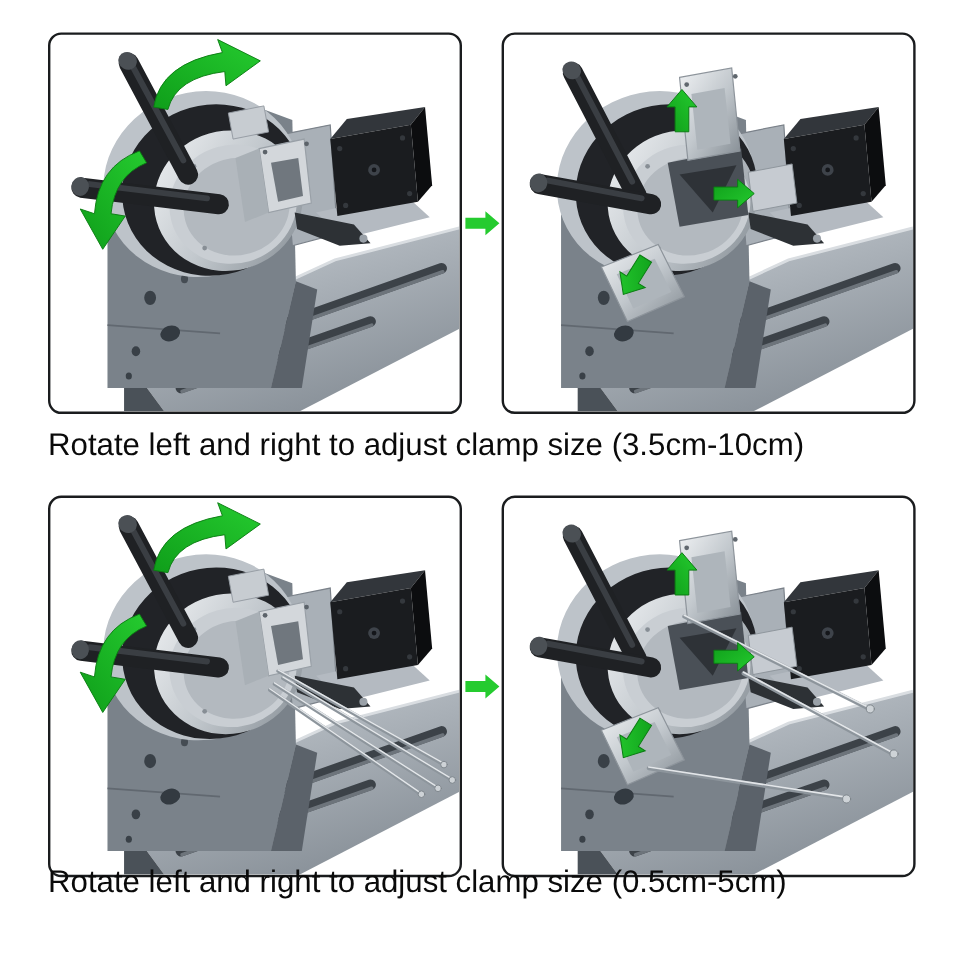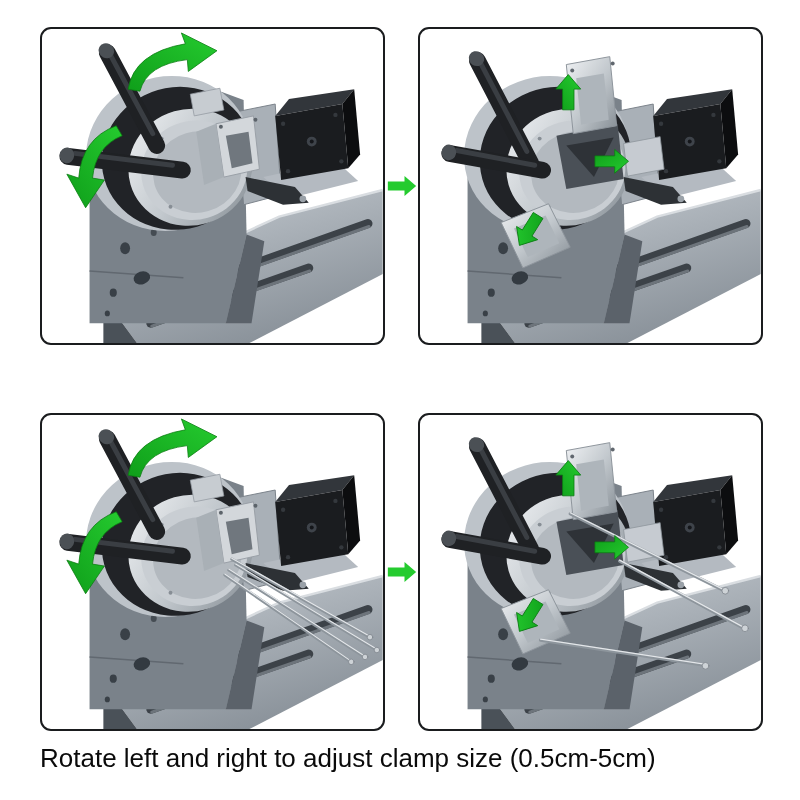--- a/index.html
+++ b/index.html
@@ -8,21 +8,21 @@
   .row{position:absolute;left:40px;display:flex;align-items:stretch;}
   .row1{top:27px;}
   .row2{top:413px;}
   .panel{width:341px;height:314px;margin:0;border:2px solid var(--panel-border,#1a1c1e);
          border-radius:11px;background:#fff;overflow:hidden;flex:none;}
   .panel svg{display:block;width:100%;height:100%;}
   .gapcol{width:33px;flex:none;display:flex;align-items:center;justify-content:center;}
   .caption{position:absolute;left:40px;margin:0;font-size:26px;line-height:32px;
            color:var(--caption-text,#0a0a0a);font-weight:400;letter-spacing:0;}
   .cap1{top:354px;}
-  .cap2{top:742px;}
+  .cap2{top:718px;}
   .grn{fill:url(#gGreen);stroke:#0b7d12;stroke-width:0.8;}
   .grn-flat{fill:var(--arrow-green,#25cb2f);}
   .defs-holder{position:absolute;width:0;height:0;overflow:hidden;}
 </style>
 </head>
 <body>
 
 <svg class="defs-holder" aria-hidden="true">
   <defs>
     <linearGradient id="gDeck" x1="0" y1="0" x2="0.55" y2="1">
@@ -192,20 +192,21 @@
     </div>
     <figure class="panel">
       <svg viewBox="0 0 345 318">
         <use href="#machine"></use>
         <use href="#jawsOpen"></use>
         <use href="#handlesB"></use>
         <use href="#arrowsStraight"></use>
       </svg>
     </figure>
   </div>
+  <p class="caption cap1">Rotate left and right to adjust clamp size (3.5cm-10cm)</p>
 
   <div class="row row2">
     <figure class="panel">
       <svg viewBox="0 0 345 318">
         <use href="#machine"></use>
         <use href="#jawsClosed"></use>
         <use href="#rodsShort"></use>
         <use href="#handlesA"></use>
         <use href="#arrowsCurved"></use>
       </svg>

